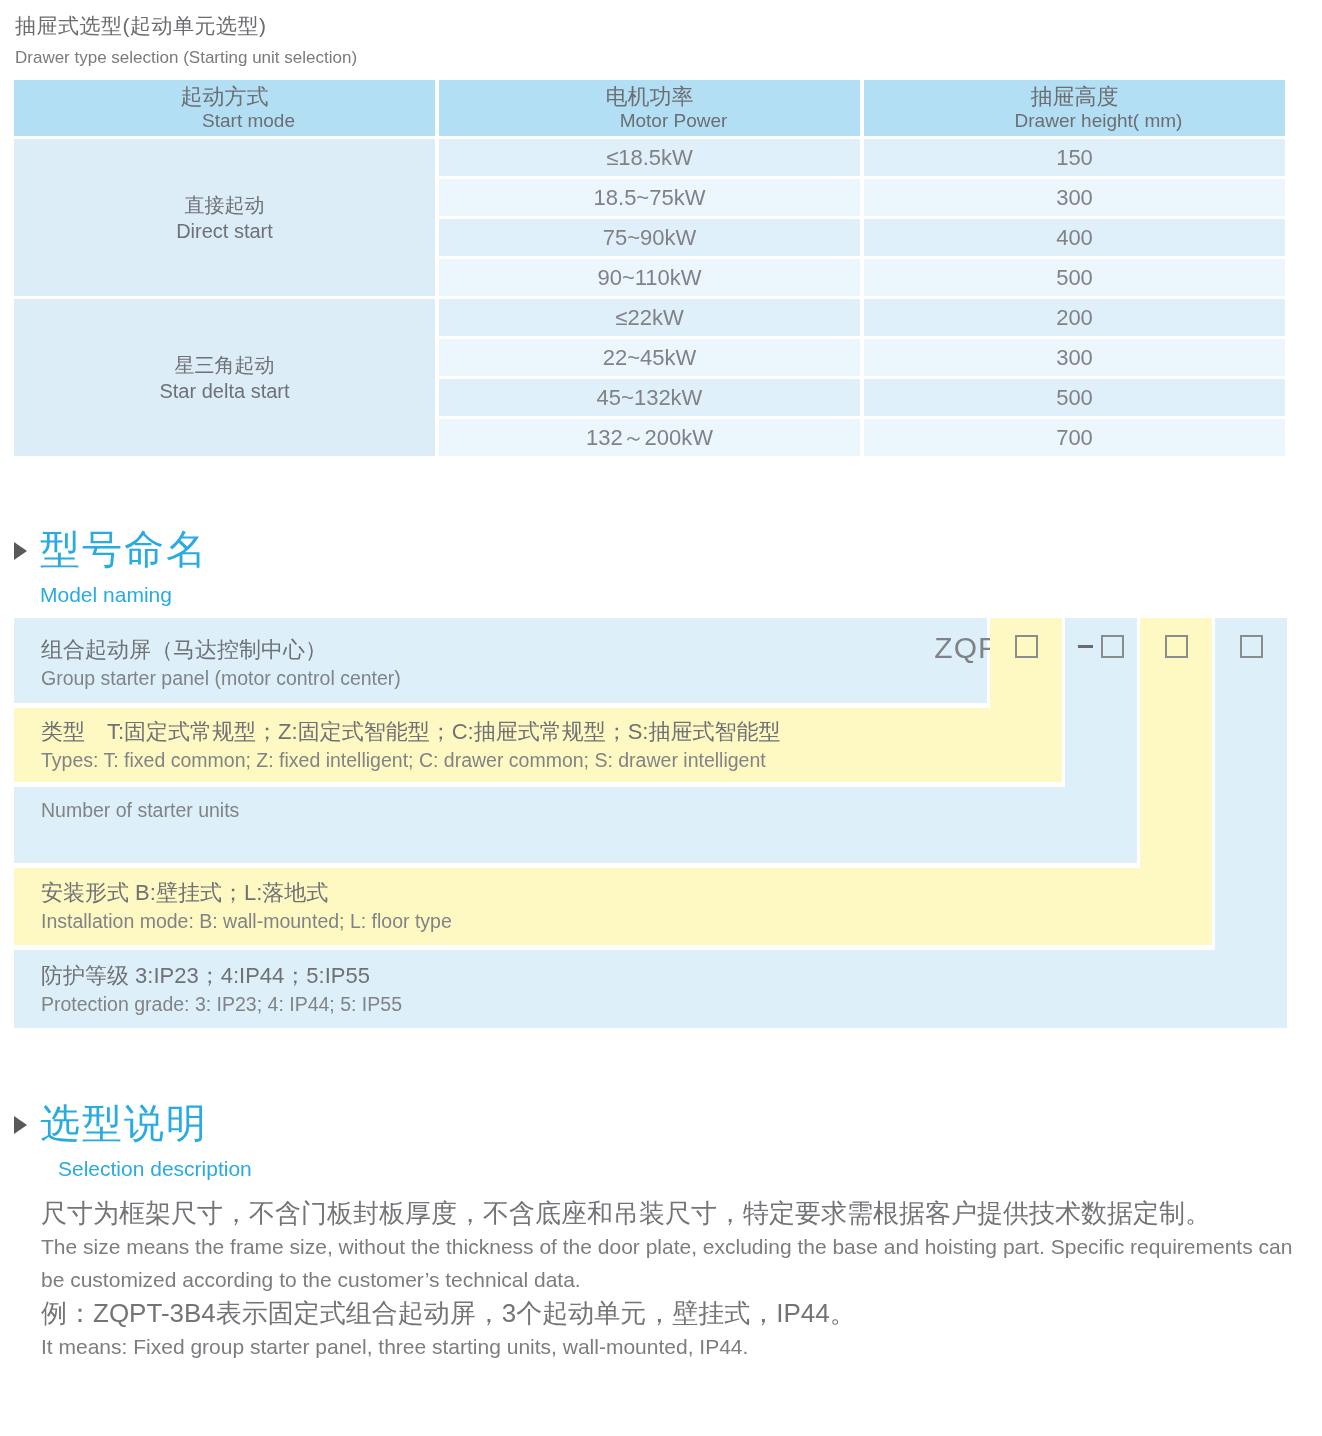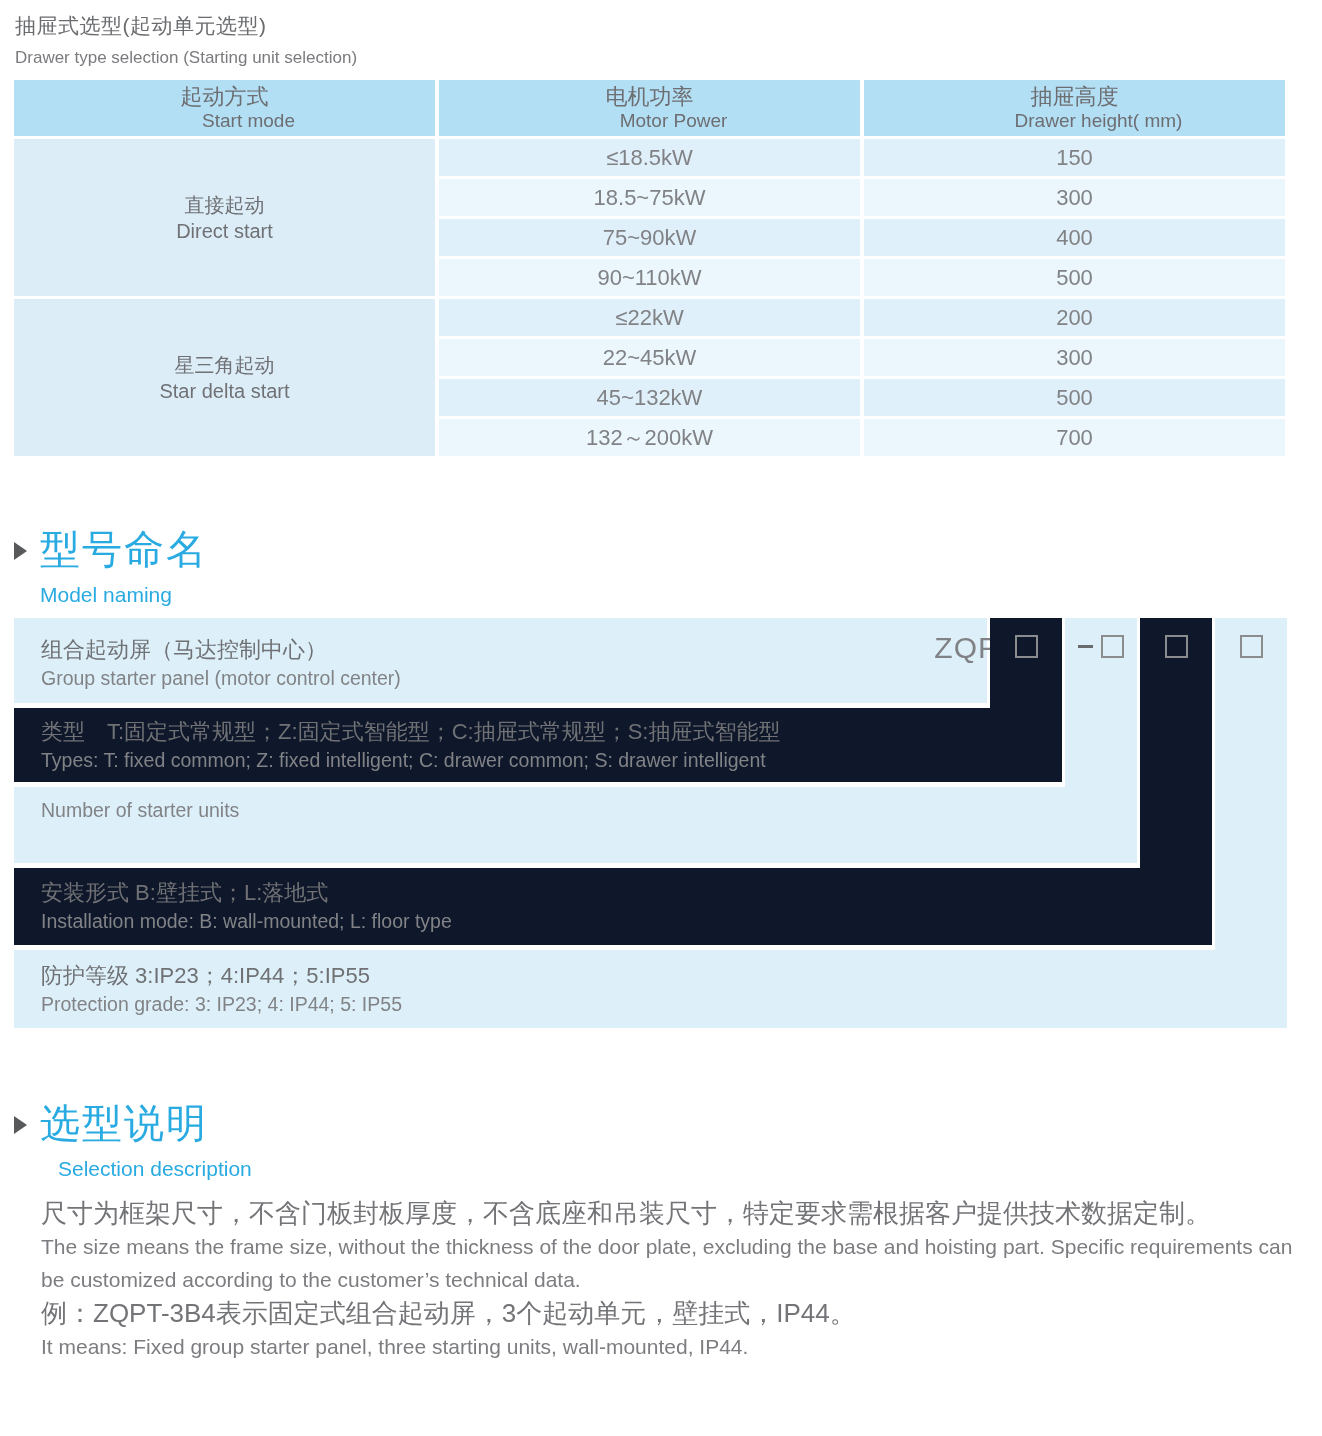--- a/index.html
+++ b/index.html
@@ -35,21 +35,21 @@
   .marker { width:0; height:0; border-left:13px solid #58595b;
             border-top:9px solid transparent; border-bottom:9px solid transparent;
             margin-right:13px; margin-top:2px; }
   .heading-cn { font-size:40px; color:#29abe2; letter-spacing:2px; }
   .heading-en { font-size:21px; color:#29abe2; margin-top:6px; }
 
   
   #model-diagram { position:absolute; top:618px; left:0; width:1322px; height:412px; }
   .bar { position:absolute; }
   .bar.blue { background:#ddf0f9; }
-  .bar.gray { background:#0f172a; }
+  .bar.gray { background:#fef9c3; }
   .bar-text { padding:14px 0 0 27px; }
   .bar-text .cn { font-size:22px; line-height:30px; color:#6f7174; display:block; }
   .bar-text .en { font-size:19.5px; line-height:27px; color:#818386; display:block; }
   .code-prefix { position:absolute; left:905px; top:13px; width:80px; text-align:right;
                  font-size:30px; letter-spacing:1px; color:#808285; }
   .code-col { display:flex; justify-content:center; align-items:flex-start; padding-top:17px; }
   .code-box { width:23px; height:23px; border:2px solid #8a8c8e; background:transparent; flex:none; }
   .code-dash { width:15px; height:3px; background:#6a6b6e; margin:10px 8px 0 0; flex:none; }
 
   

